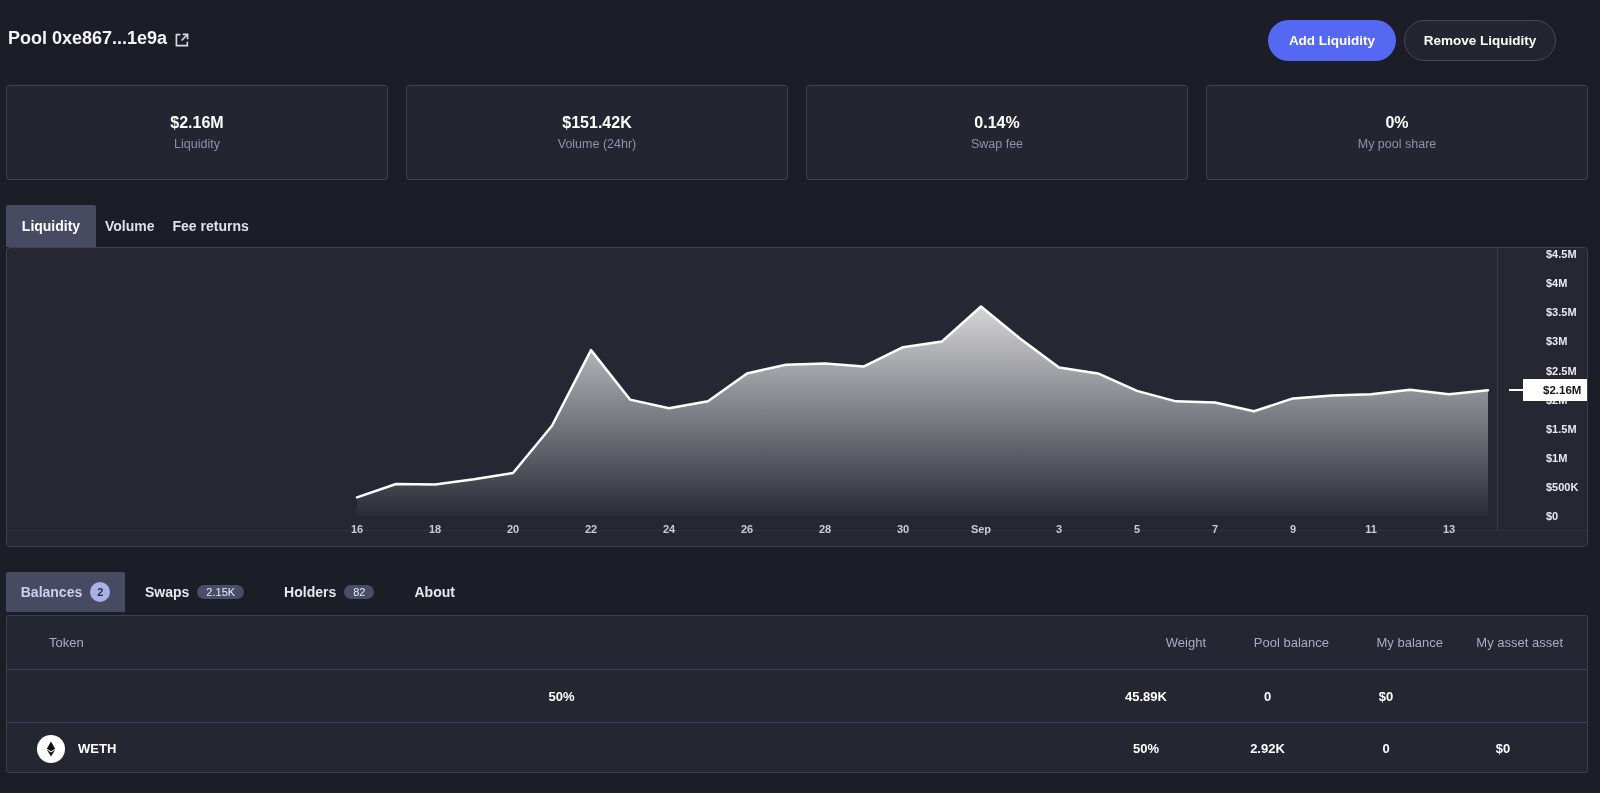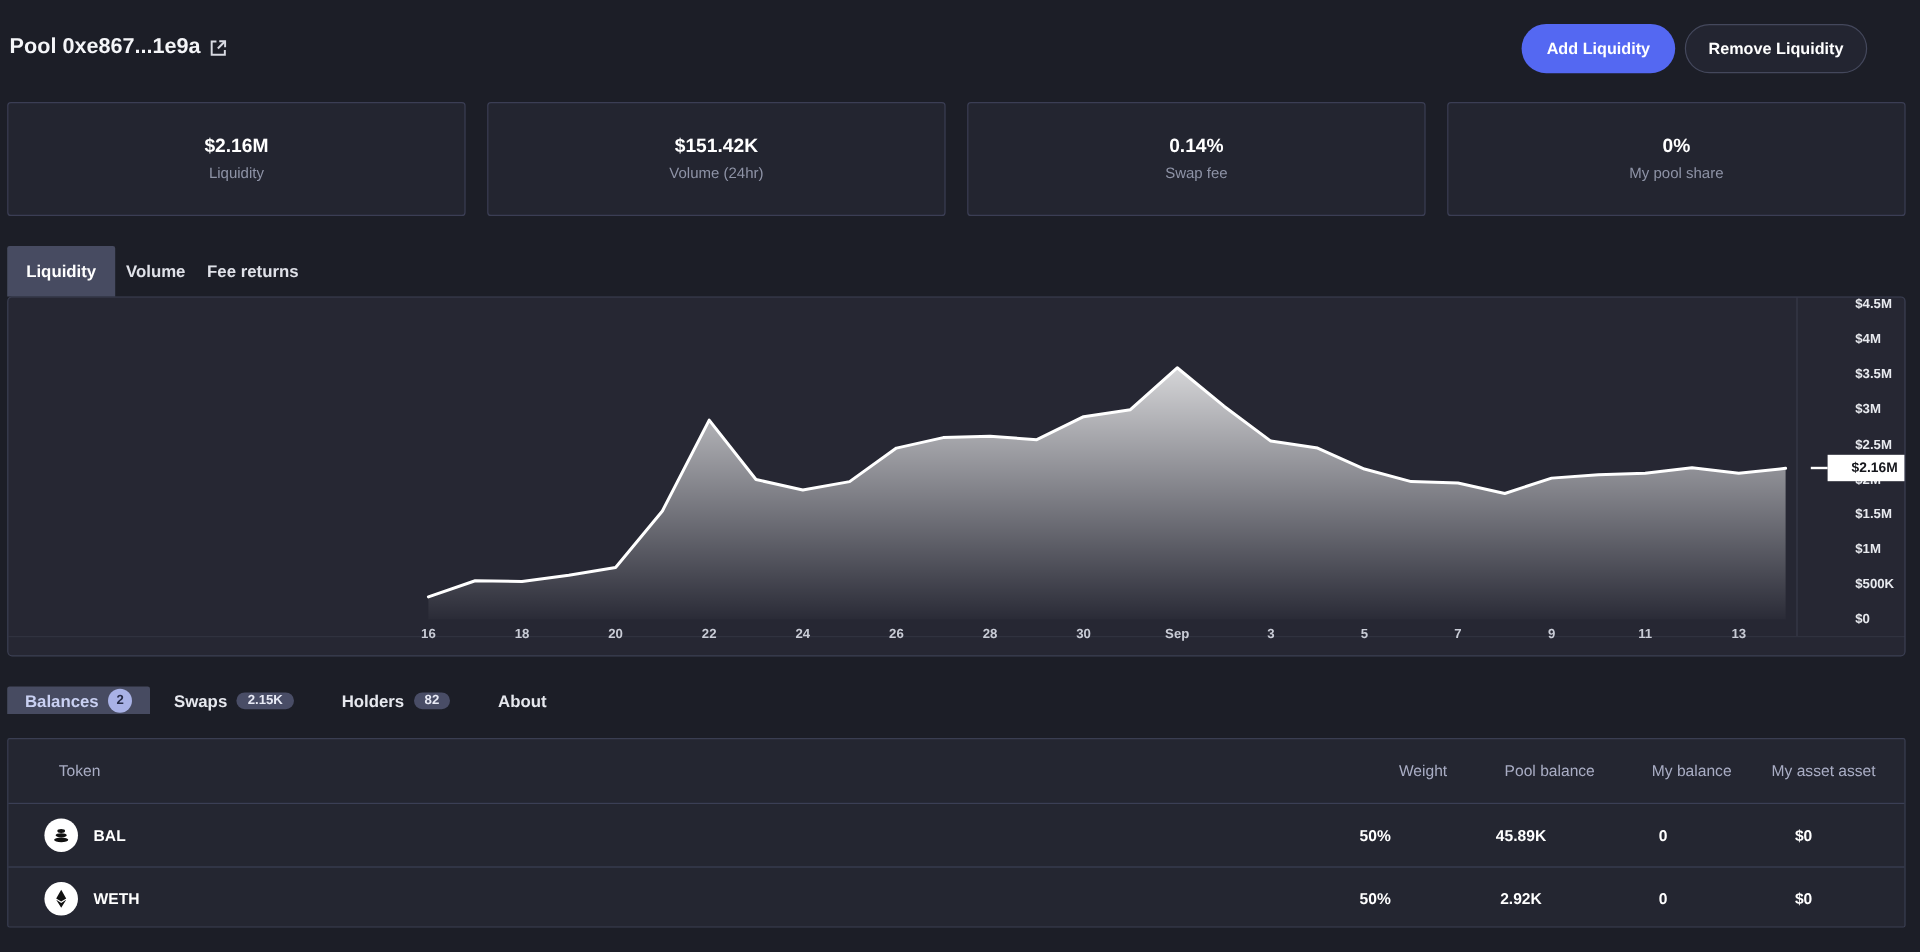--- a/index.html
+++ b/index.html
@@ -58,31 +58,31 @@
   .axis-hline { position:absolute; left:0; top:282px; width:1582px; height:1px; background:rgba(140,150,180,0.10); }
   .cur-marker-box {
     position:absolute; left:1516px; width:66px; height:22px; background:#fff;
     color:#15161c; font-size:11.5px; font-weight:600;
     display:flex; align-items:center; padding-left:20px; white-space:nowrap;
   }
   .cur-marker-dash { position:absolute; left:1502px; width:14px; height:2px; background:#fff; }
   
   .table-tabs { position:absolute; left:6px; top:572px; height:40px; display:flex; }
   .ttab {
-    height:23px; display:flex; align-items:center; justify-content:center; gap:8px;
+    height:40px; display:flex; align-items:center; justify-content:center; gap:8px;
     padding:0 20px; font-size:14px; font-weight:600; color:#e6e8ee; cursor:pointer;
   }
   .ttab.active { background:#474b61; color:#c9d0f2; border-radius:2px 2px 0 0; width:119px; padding:0; }
   .badge-circle {
     background:#a9b2e6; color:#262b47; width:20px; height:20px; border-radius:50%;
     font-size:11px; font-weight:700; display:flex; align-items:center; justify-content:center;
   }
   .badge-pill {
     background:#494d66; color:#e8eaf5; border-radius:10px; padding:1px 9px;
-    font-size:11px; font-weight:700;
+    font-size:11px; font-weight:400;
   }
   
   .table-card {
     position:absolute; left:6px; top:615px; width:1582px; height:158px;
     background:#242631; border:1px solid #3a3e52; border-radius:2px;
   }
   .trow {
     display:grid; grid-template-columns:1fr 120px 123px 114px 120px;
     align-items:center; padding:0 24px 0 30px;
   }
@@ -204,30 +204,20 @@
 <div class="table-card">
   <div class="trow trow-head">
     <div class="th th-token">Token</div>
     <div class="th">Weight</div>
     <div class="th">Pool balance</div>
     <div class="th">My balance</div>
     <div class="th">My asset asset</div>
   </div>
 
   <div class="trow trow-data">
-    <div class="td td-token">
-      <span class="token-circle">
-        <svg width="22" height="22" viewBox="0 0 28 28">
-          <ellipse cx="14" cy="9.6" rx="4.1" ry="2.1" fill="#111"></ellipse>
-          <ellipse cx="14" cy="14.1" rx="5.9" ry="2.3" fill="#111"></ellipse>
-          <ellipse cx="14" cy="18.9" rx="7.5" ry="2.5" fill="#111"></ellipse>
-        </svg>
-      </span>
-      <span>BAL</span>
-    </div>
     <div class="td">50%</div>
     <div class="td">45.89K</div>
     <div class="td">0</div>
     <div class="td">$0</div>
   </div>
 
   <div class="trow trow-data">
     <div class="td td-token">
       <span class="token-circle">
         <svg width="22" height="22" viewBox="0 0 28 28">

